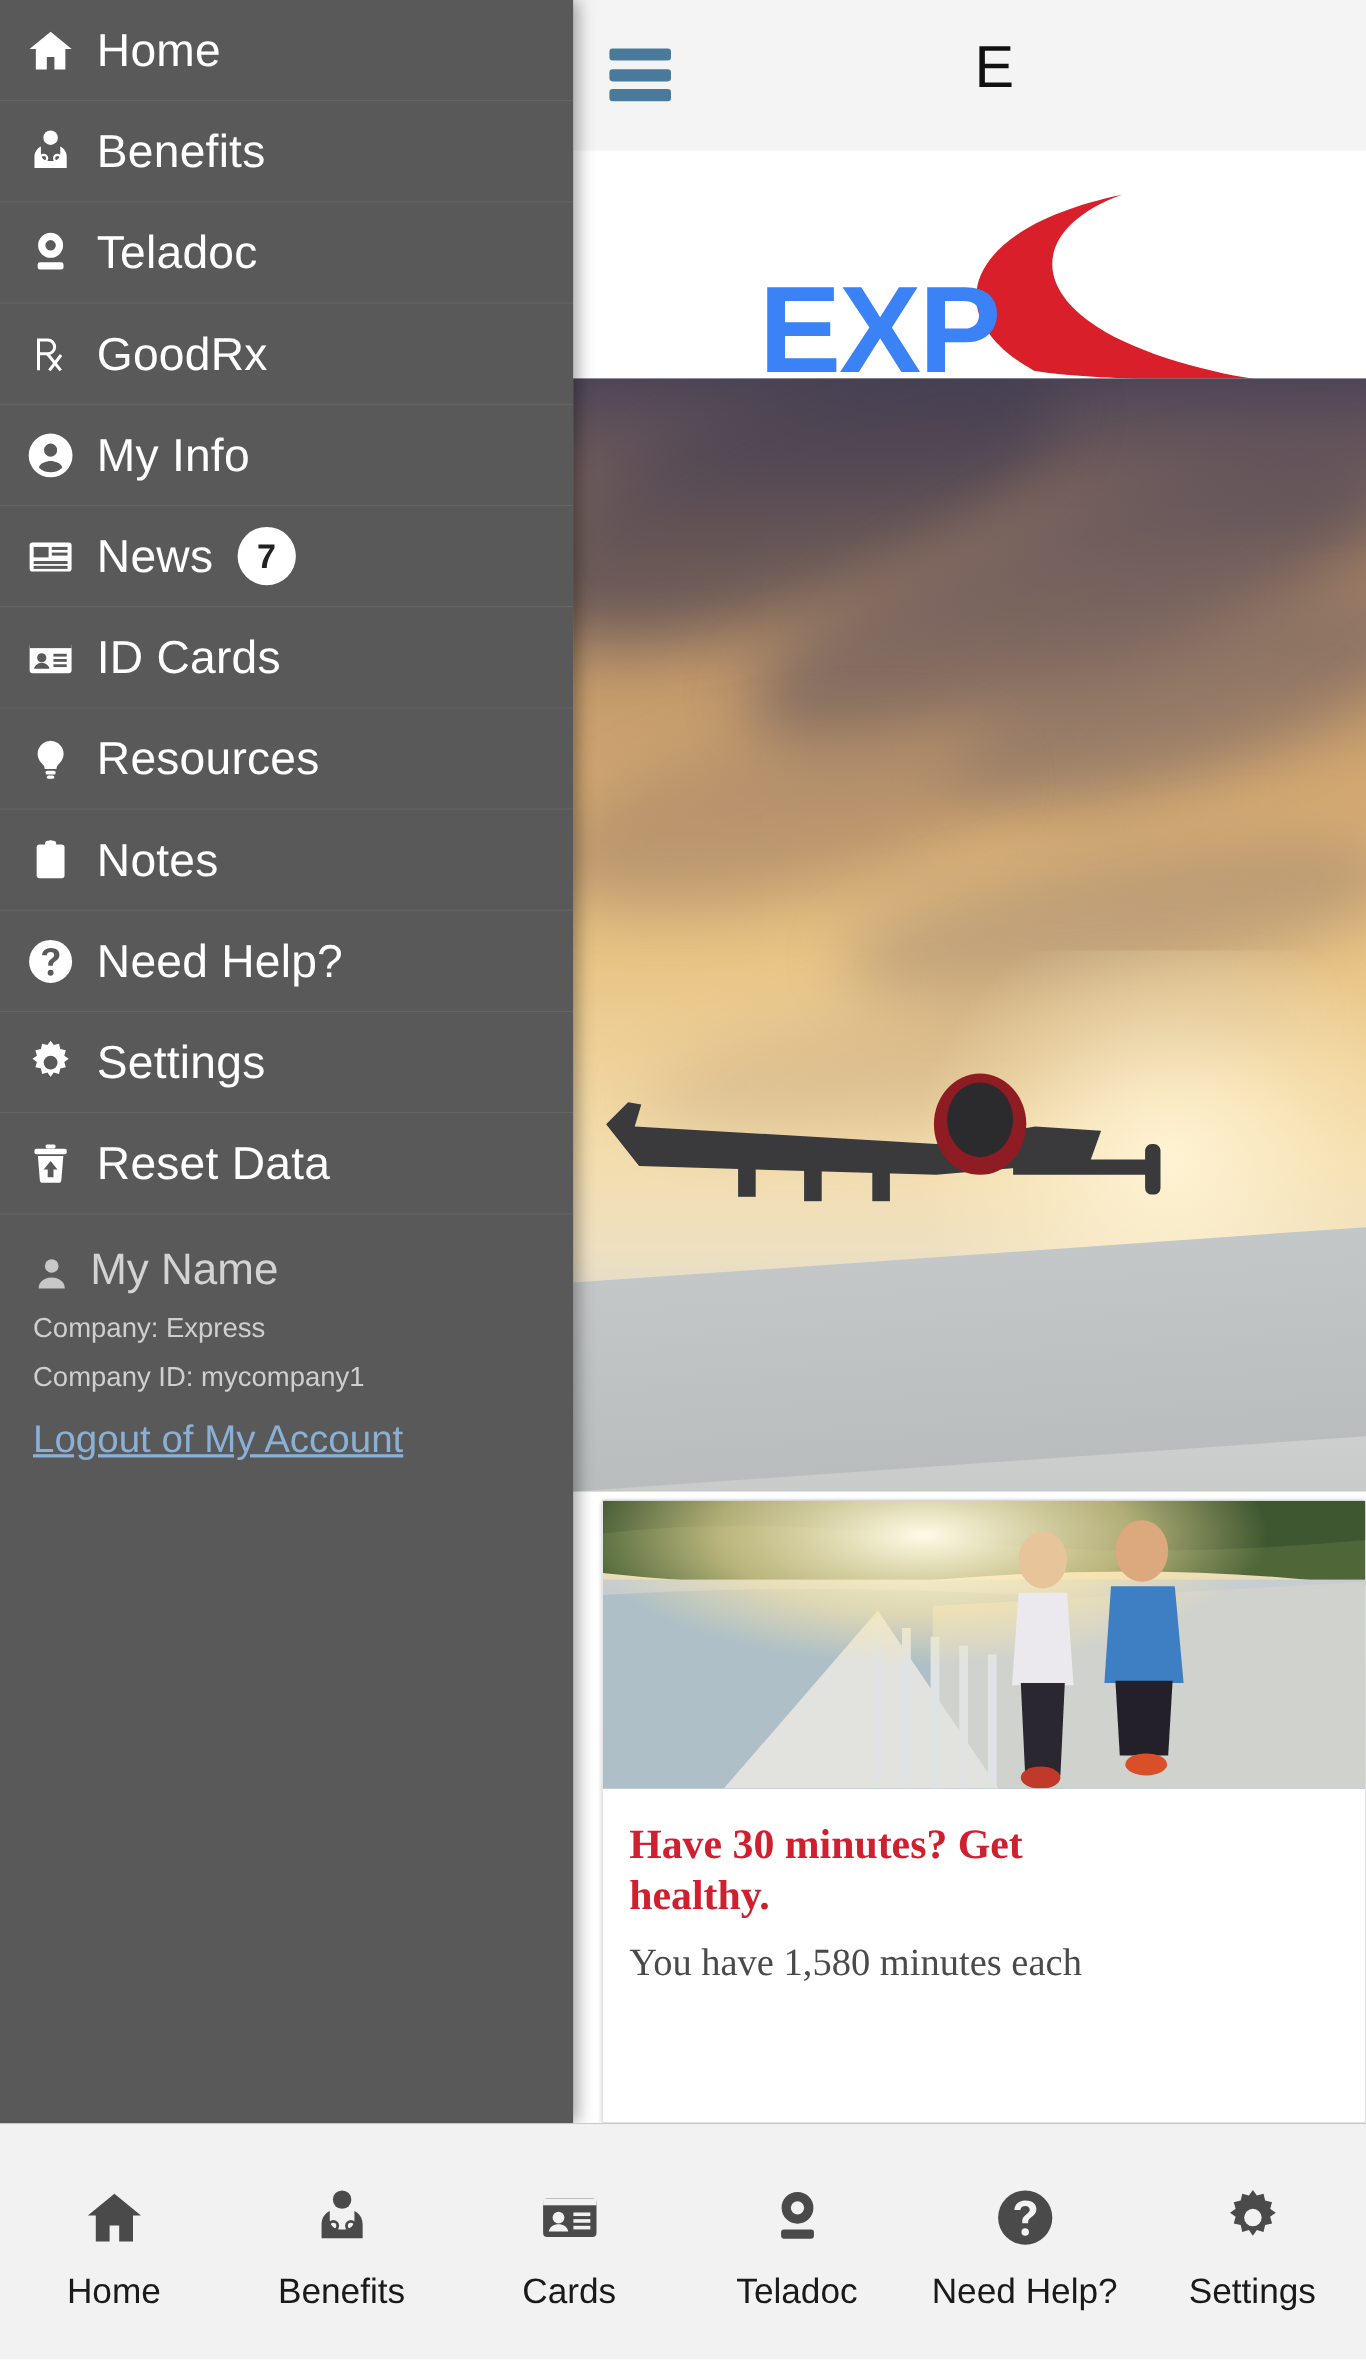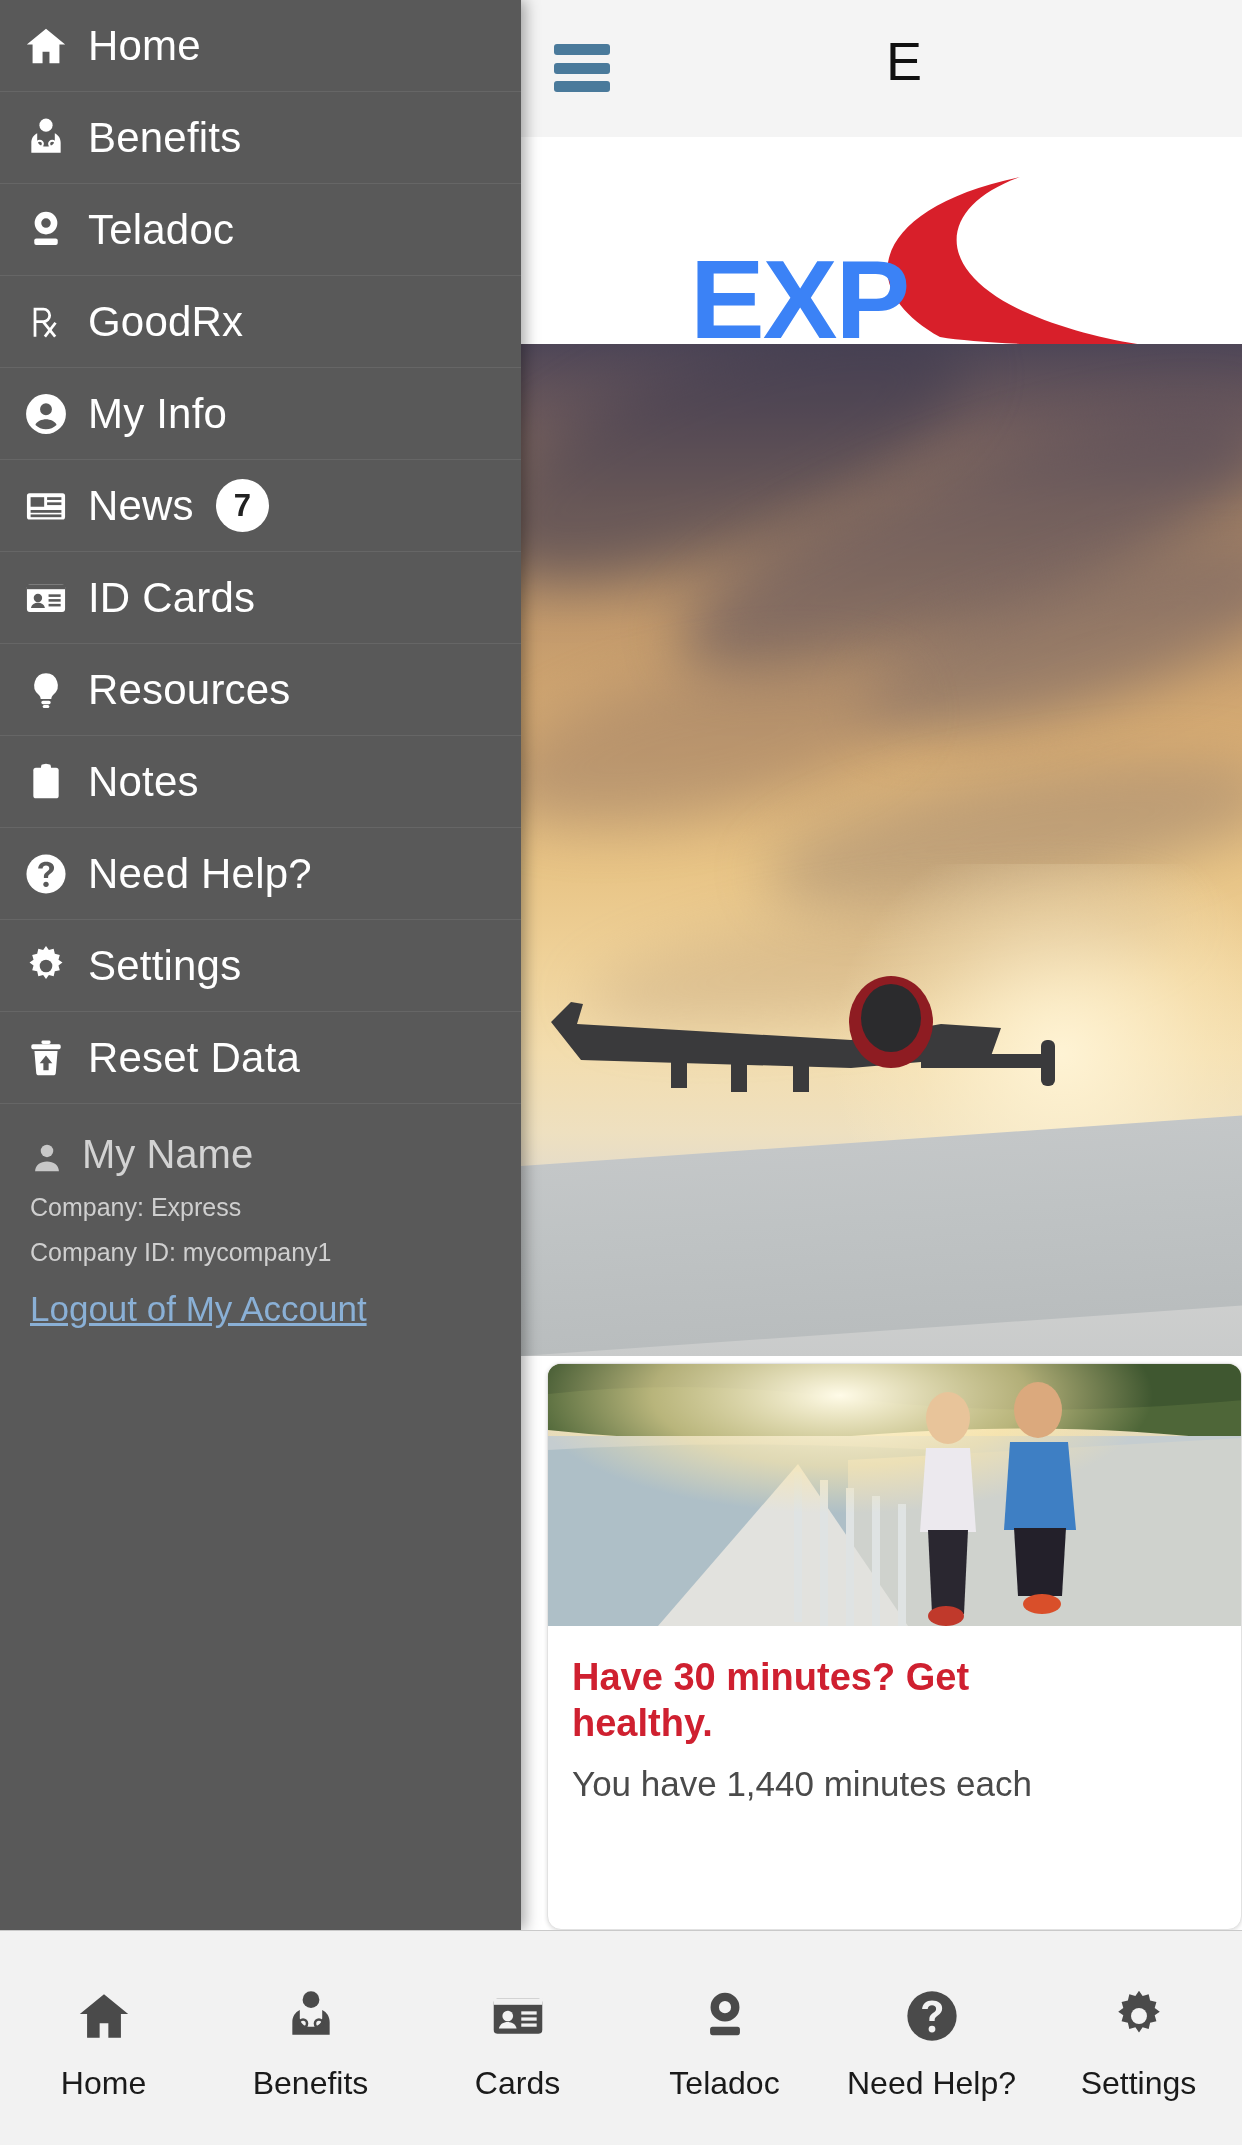--- a/index.html
+++ b/index.html
@@ -88,23 +88,24 @@
     transform:skewY(-4deg); transform-origin:left bottom;
   }
   
   #airplane { position:absolute; left:0px; top:600px; width:721px; height:260px; }
 
   
   #article-card {
     position:absolute; left:547px; top:1363px; width:695px; height:567px;
     background:#ffffff;
     border:1px solid #e2e2e2;
-    border-radius:14px;
+    border-radius:3px;
     box-shadow:0 1px 4px rgba(0,0,0,.14);
     overflow:hidden;
+    font-family:Liberation Serif, serif;
   }
   #article-photo {
     position:absolute; left:0; top:0; width:695px; height:262px;
     overflow:hidden;
     background:linear-gradient(to bottom,#cfe0ea 0%,#b6cbd8 55%,#9fb6c3 100%);
   }
   #article-text { position:absolute; left:24px; top:290px; width:650px; }
   #article-headline {
     font-size:38px; font-weight:700; color:#cf2030; line-height:1.22;
     width:420px;
@@ -271,21 +272,21 @@
           <ellipse cx="490" cy="46" rx="24" ry="28" fill="#dba97d"></ellipse>
           <path d="M462 78 L520 78 L528 166 L456 166 Z" fill="#3e7fc4"></path>
           <path d="M466 164 L518 164 L514 232 L470 232 Z" fill="#23202a"></path>
         </g>
         <ellipse cx="398" cy="252" rx="18" ry="10" fill="#c0392b"></ellipse>
         <ellipse cx="494" cy="240" rx="19" ry="10" fill="#d94f2a"></ellipse>
       </svg>
     </div>
     <div id="article-text">
       <div id="article-headline">Have 30 minutes? Get healthy.</div>
-      <div id="article-body">You have 1,440 minutes each</div>
+      <div id="article-body">You have 1,580 minutes each</div>
     </div>
   </div>
 
 </div>
 
 <div id="scrim"></div>
 
 <div id="drawer">
 
   <div class="nav-item">

